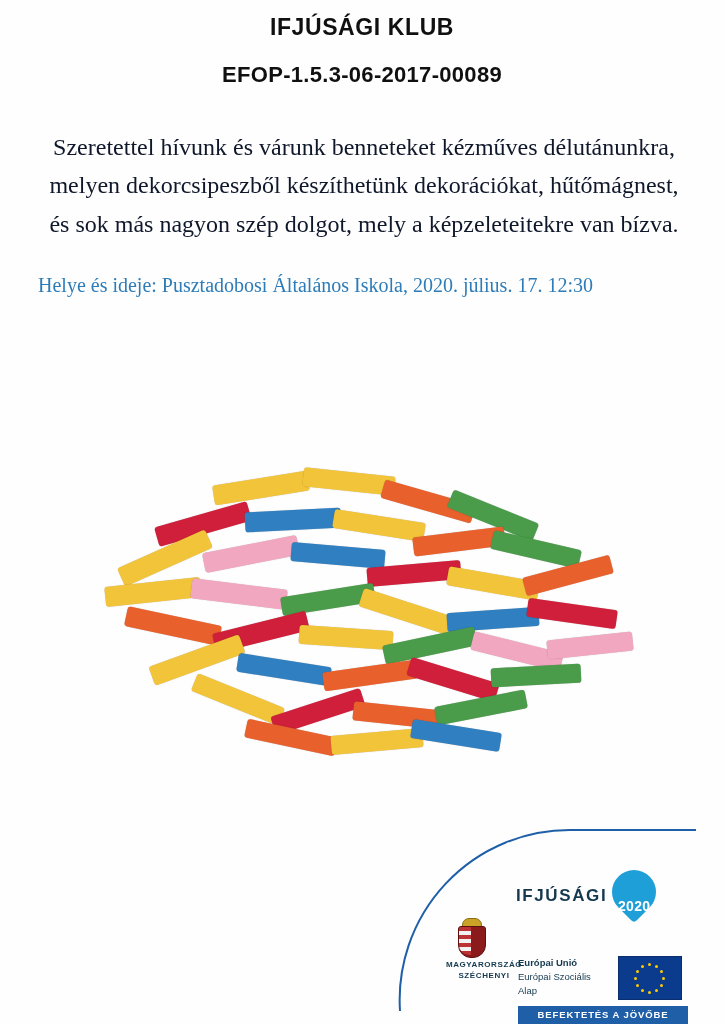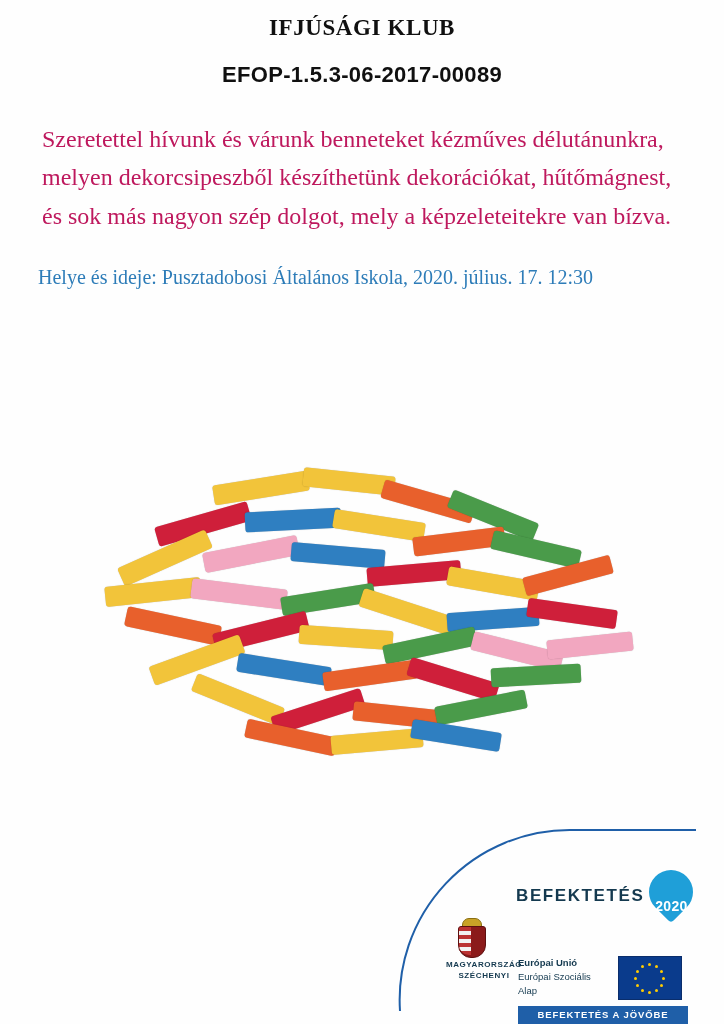--- a/index.html
+++ b/index.html
@@ -21,21 +21,21 @@
     inset: 0;
     background: #fefefe;
   }
 
   
   .header {
     text-align: center;
     padding-top: 14px;
   }
   .title-main {
-    font-family: Liberation Serif, serif;
+    font-family: Liberation Sans, sans-serif;
     font-weight: bold;
     font-size: 23px;
     letter-spacing: 0.6px;
     color: #101010;
     line-height: 1.2;
   }
   .title-sub {
     font-family: "Liberation Sans", sans-serif;
     font-weight: bold;
     font-size: 22px;
@@ -48,25 +48,26 @@
   .greeting {
     text-align: center;
     margin-top: 44px;
     font-size: 25px;
     color: #1f7fc4;
     font-family: "Liberation Serif", serif;
   }
 
   
   .body-text {
-    margin: 32px 38px 0 42px;
+    margin: 40px 38px 0 42px;
     font-size: 24px;
     line-height: 1.62;
-    color: #be185d;
+    color: #0f172a;
     font-family: "Liberation Serif", serif;
+    text-align: center;
   }
 
   
   .place-time {
     margin: 30px 38px 0 38px;
     font-size: 20px;
     color: #2d7cb8;
     font-family: "Liberation Serif", serif;
   }
 
@@ -290,21 +291,21 @@
     <div class="pin" style="left:236px;top:262px;width:92px;height:19px;background:#f2c43a;transform:rotate(-5deg);"></div>
     <div class="pin" style="left:316px;top:256px;width:90px;height:19px;background:#2f7fc1;transform:rotate(9deg);"></div>
   </div>
 
   <div class="footer">
     <svg class="footer-arc" viewBox="0 0 300 185">
       <path d="M 2 183 A 170 170 0 0 1 172 2 L 298 2" fill="none" stroke="#1f5fa8" stroke-width="2"></path>
     </svg>
 
     <div class="szechenyi-row">
-      <span class="szechenyi-word">BEFEKTETÉS</span>
+      <span class="szechenyi-word">IFJÚSÁGI</span>
       <span class="pin-badge">
         <span class="drop"></span>
         <span class="year">2020</span>
       </span>
     </div>
 
     <div class="emblem-row">
       <span class="coat">
         <span class="crown"></span>
         <span class="shield"></span>

